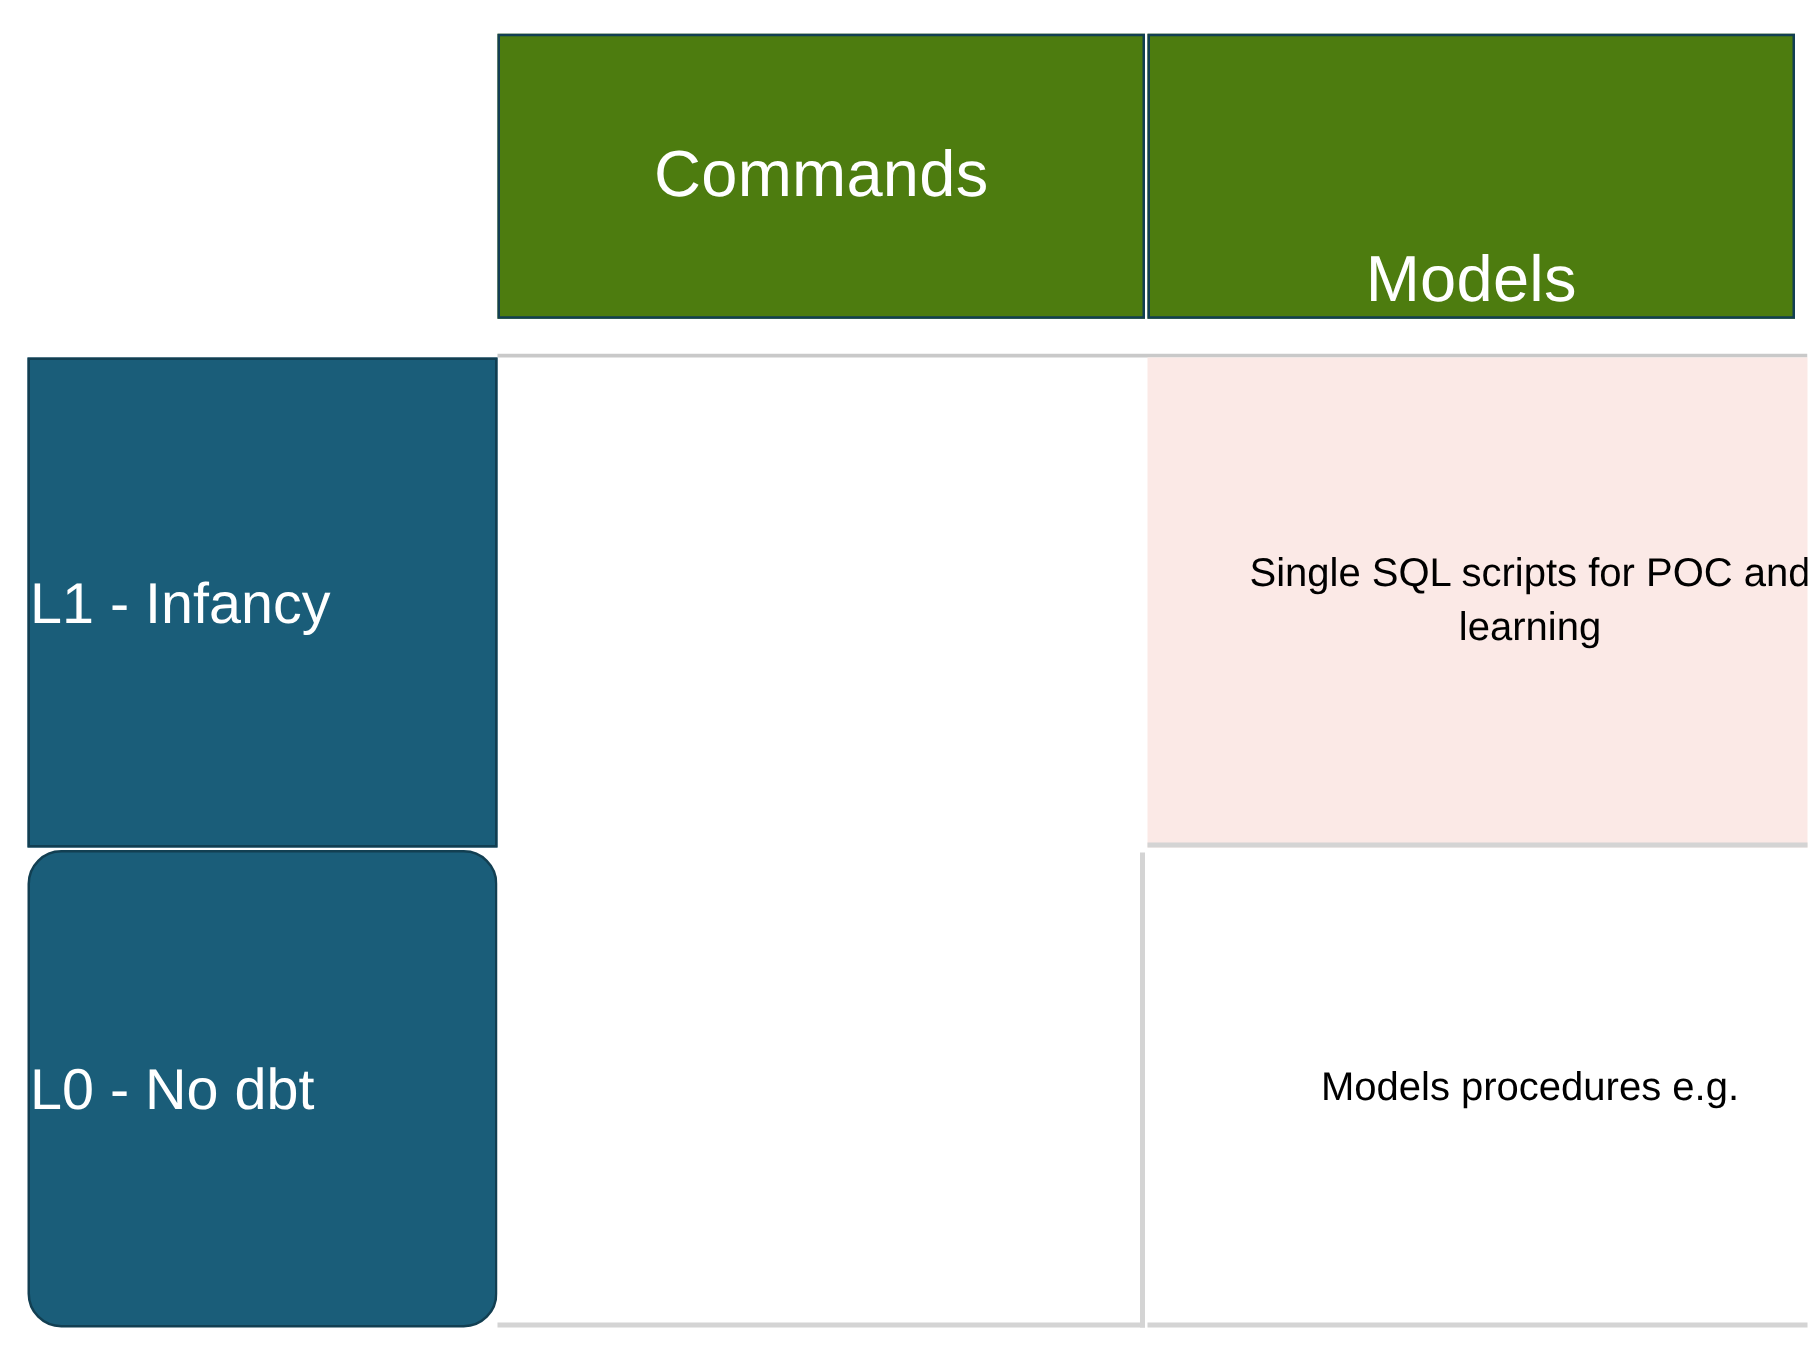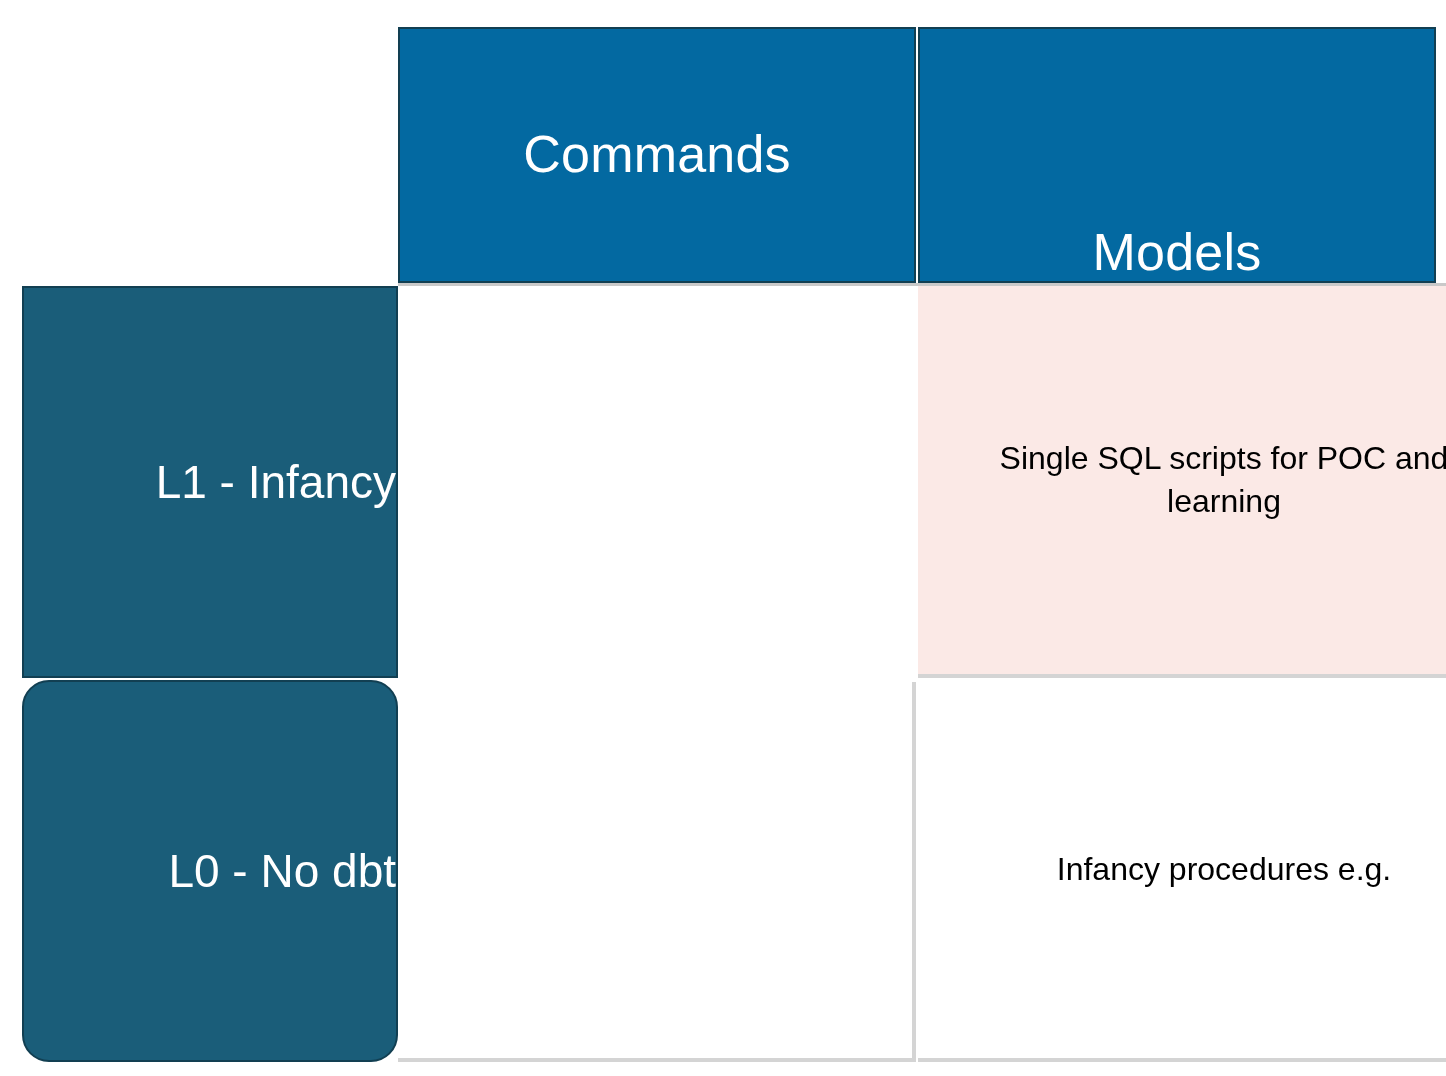--- a/index.html
+++ b/index.html
@@ -28,22 +28,22 @@
     top: 0;
     width: 396px;
     height: 284px;
     background: #ffffff;
   }
 
   
   .col-header {
     position: absolute;
     top: 27px;
-    height: 256px;
-    background: #0369a1;
+    height: 228px;
+    background: #4d7c0f;
     border: 2px solid #123F52;
     box-sizing: border-box;
     display: flex;
     align-items: center;
     justify-content: center;
     color: #ffffff;
     font-size: 52px;
     font-weight: 400;
     letter-spacing: 0.2px;
     line-height: 1.1;
@@ -54,21 +54,21 @@
   
   .row-header {
     position: absolute;
     left: 22px;
     width: 376px;
     background: #1A5D79;
     border: 2px solid #123F52;
     box-sizing: border-box;
     display: flex;
     align-items: center;
-    justify-content: flex-end;
+    justify-content: flex-start;
     color: #ffffff;
     font-size: 46px;
     font-weight: 400;
     line-height: 1.1;
   }
   .row-header.r0 { top: 286px; height: 392px; }
   .row-header.r1 { top: 680px; height: 382px; border-radius: 27px; }
 
   
   .cell {
@@ -139,16 +139,16 @@
 
   <div class="row-header r1">
     <span>L0 - No dbt</span>
   </div>
 
   <div class="cell r1 c0">
     <span></span>
   </div>
 
   <div class="cell r1 c1">
-    <span>Infancy procedures e.g.</span>
+    <span>Models procedures e.g.</span>
   </div>
 
 </div>
 
 </body></html>

